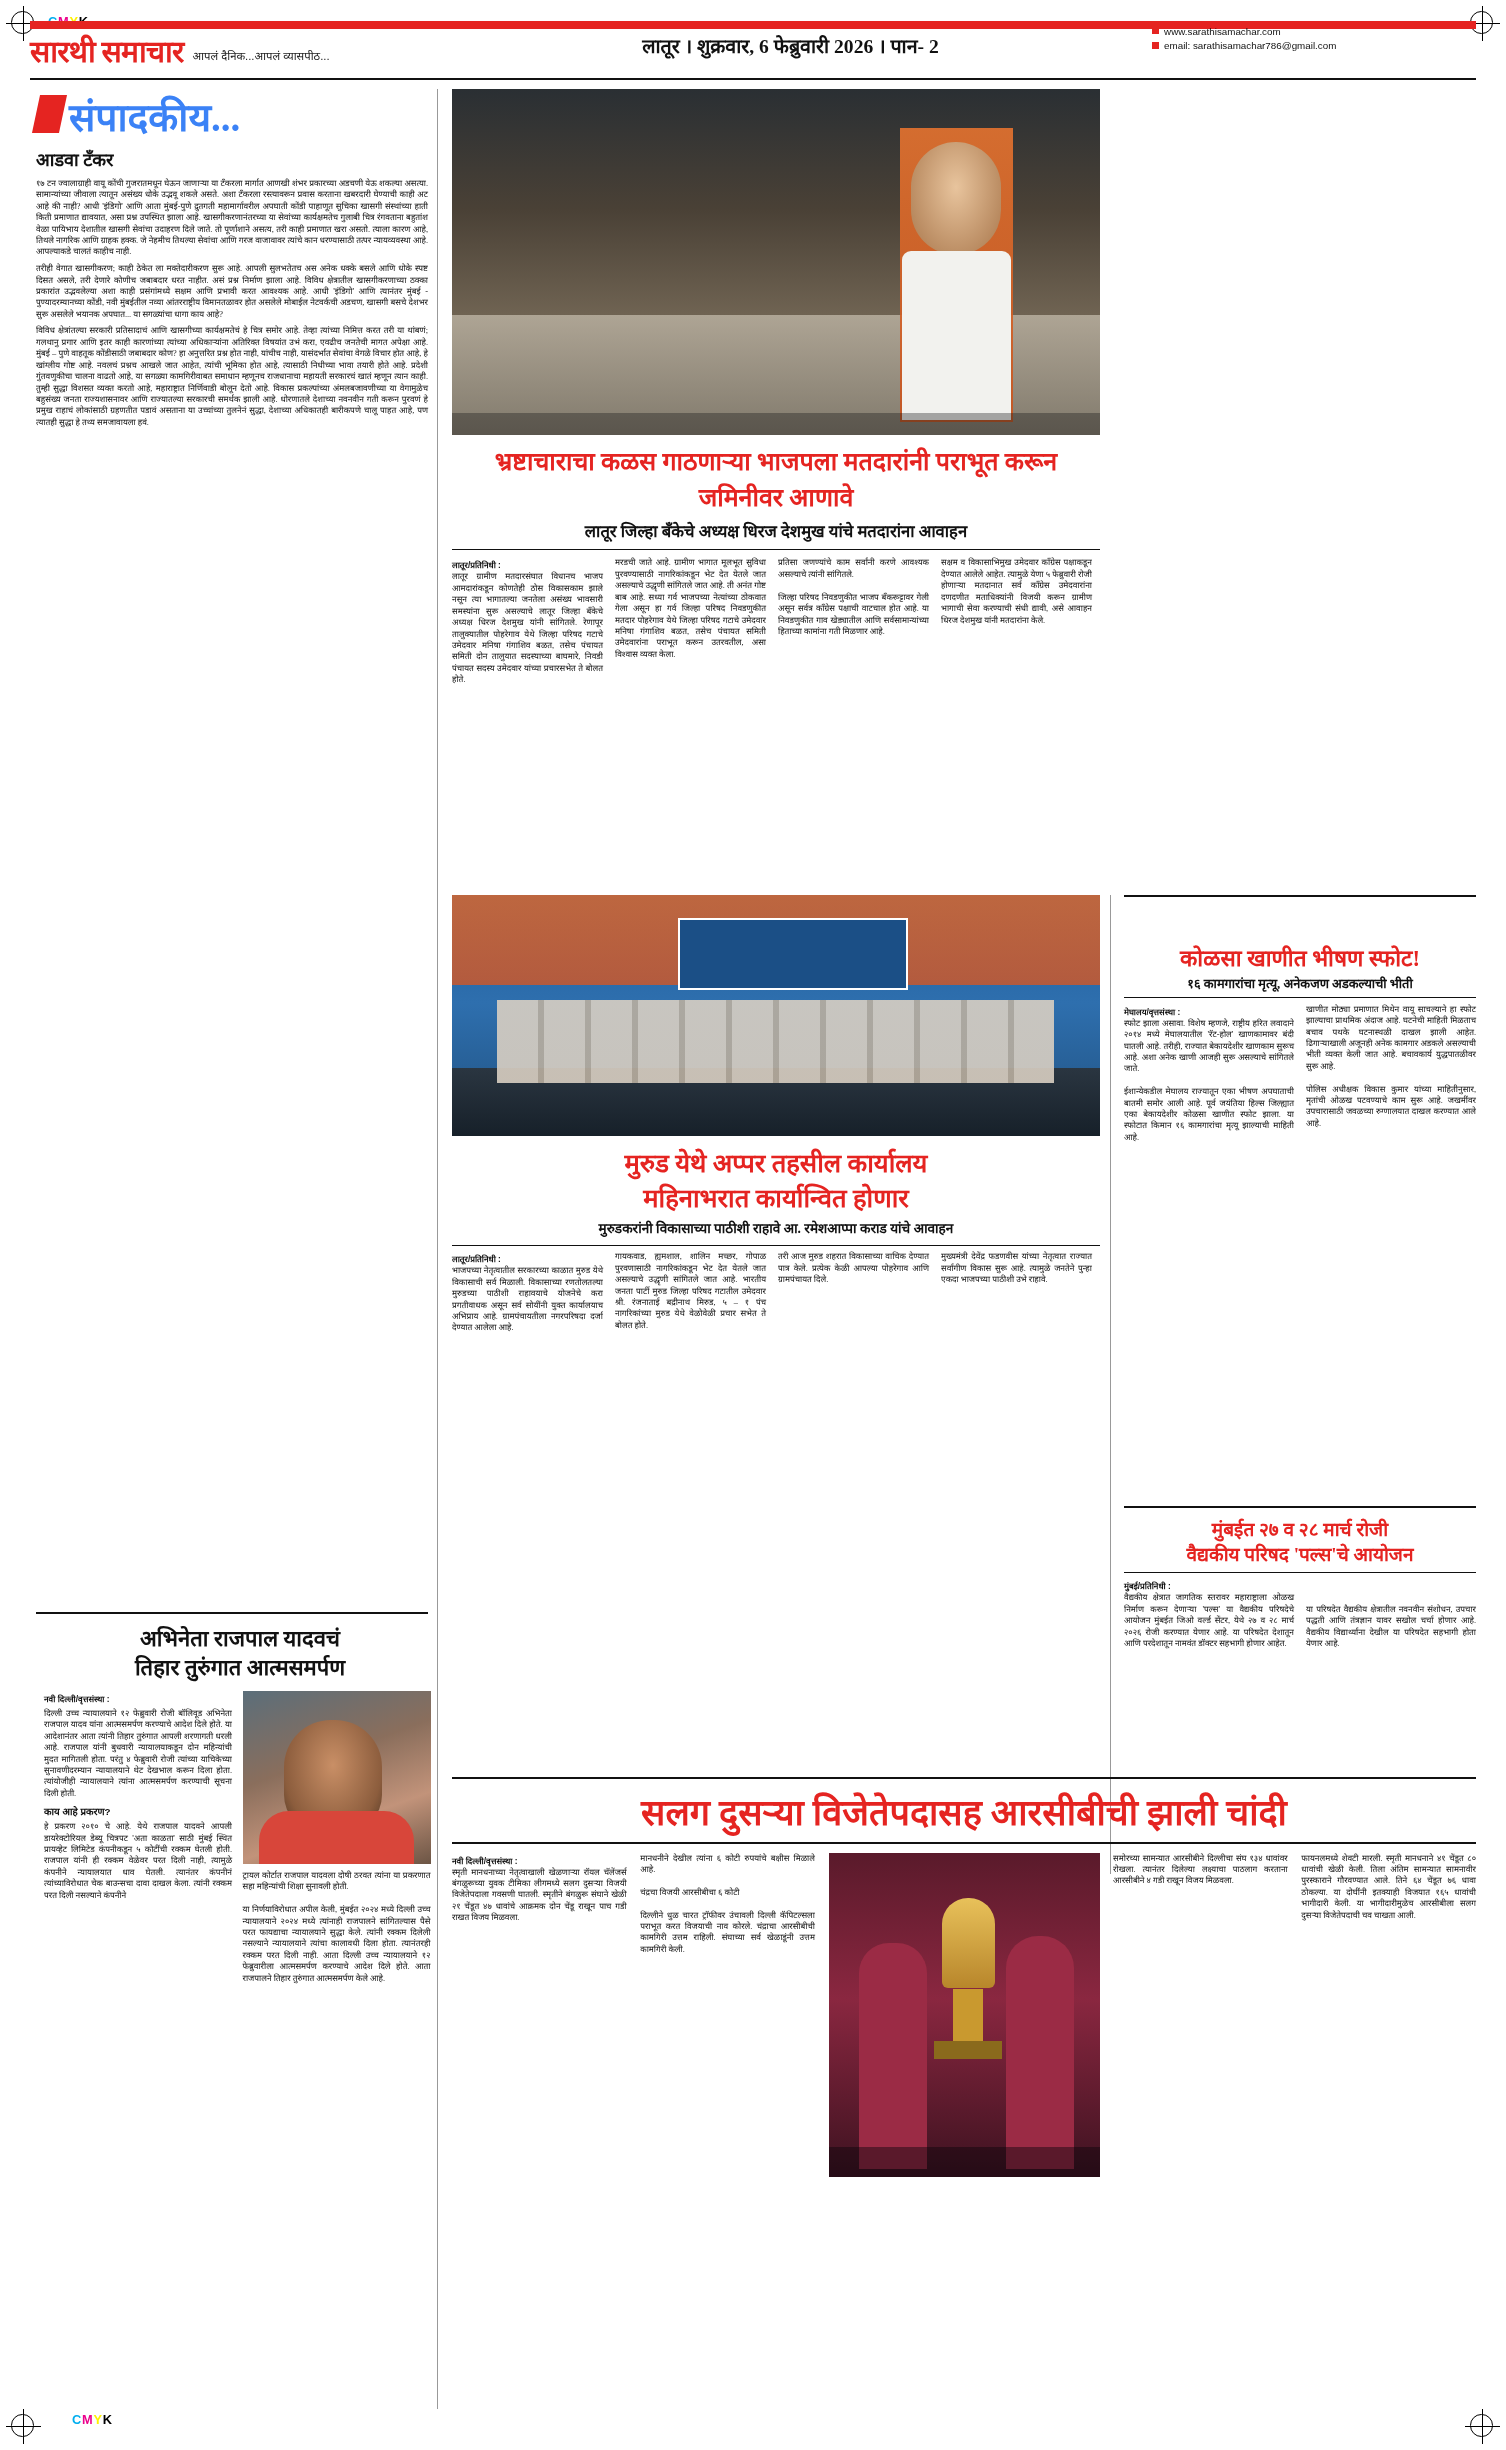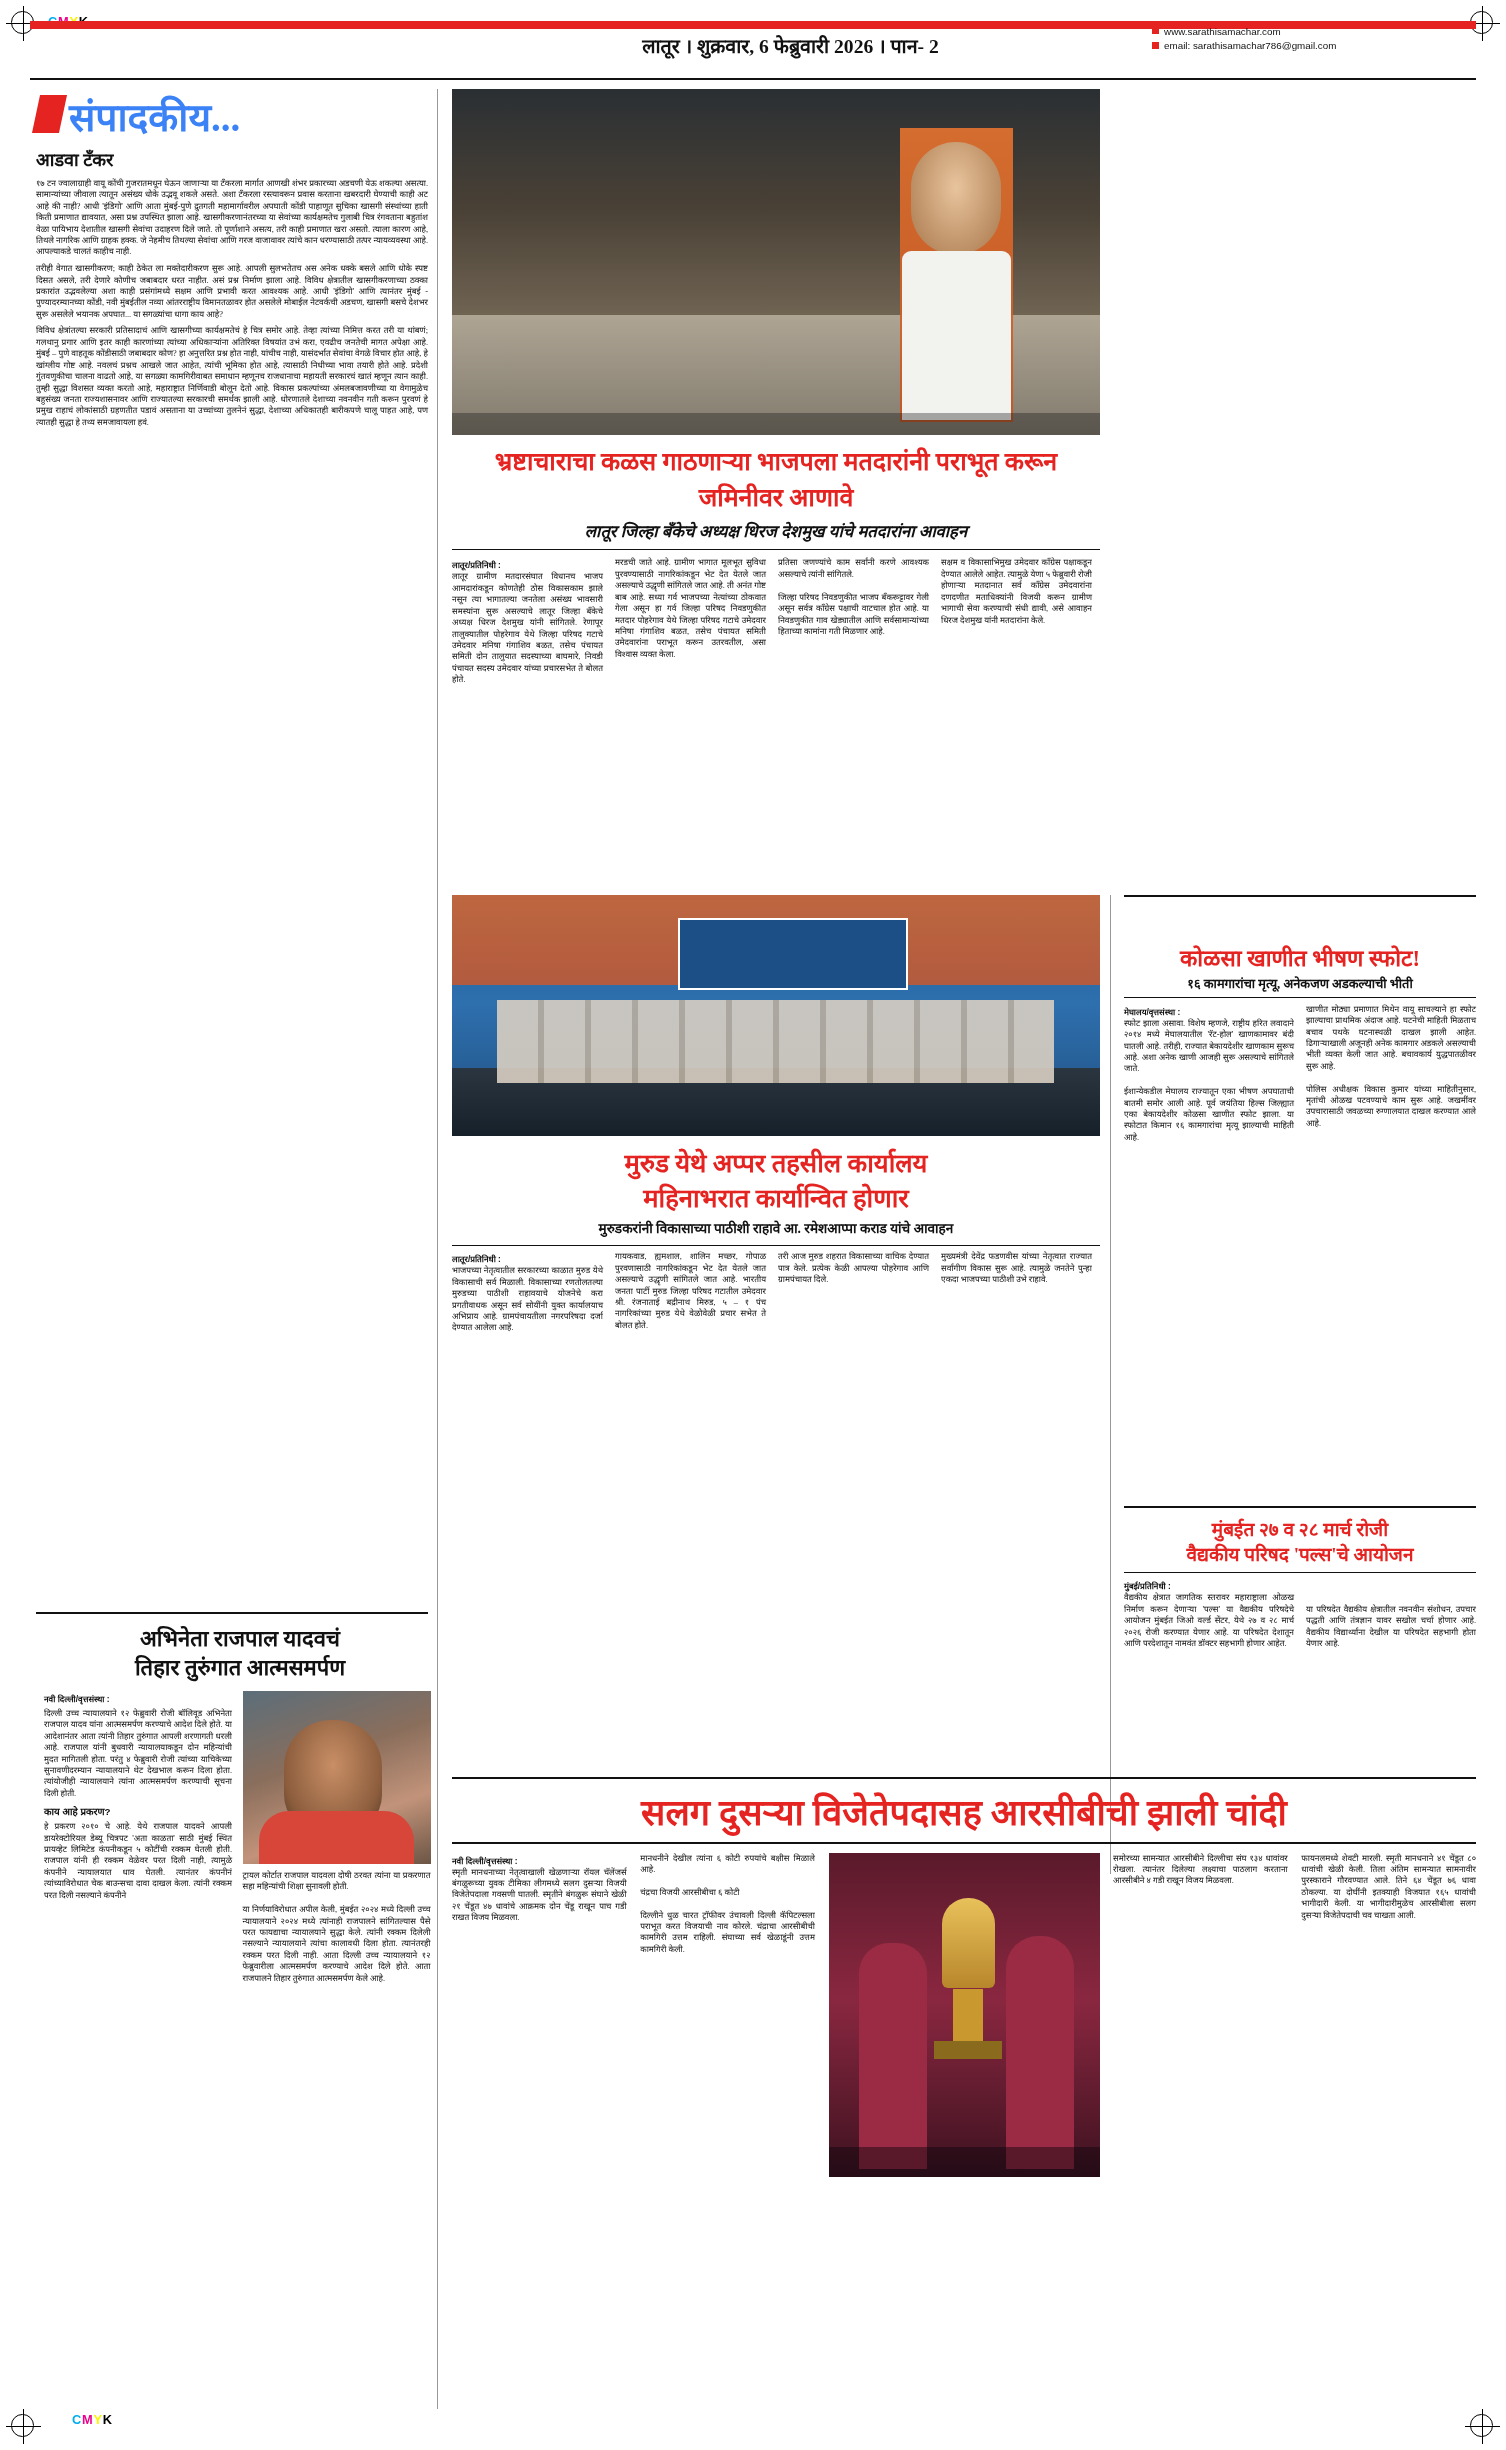--- a/index.html
+++ b/index.html
@@ -69,20 +69,24 @@
 
   <div class="cmyk" style="left:48px;top:13.6px;">
     <span class="c">C</span><span class="m">M</span><span class="y">Y</span><span class="k">K</span>
   </div>
   <div class="cmyk" style="left:48px;bottom:22.6px;margin-left:24px;">
     <span class="c">C</span><span class="m">M</span><span class="y">Y</span><span class="k">K</span>
   </div>
 
   <div class="masthead">
     <div class="mast-red"></div>
+    <div class="mast-inner">
+      <span class="mast-title">सारथी समाचार</span>
+      <span class="mast-sub">आपलं दैनिक...आपलं व्यासपीठ...</span>
+    </div>
     <div class="mast-center">लातूर । शुक्रवार, 6 फेब्रुवारी 2026 । पान- 2</div>
     <div class="mast-right">
       <div>
           <span class="sq"></span>
           <span>www.sarathisamachar.com</span>
         </div>
       <div>
           <span class="sq"></span>
           <span>email: sarathisamachar786@gmail.com</span>
         </div>
@@ -136,21 +140,21 @@
       <div style="position:absolute;left:0;top:226px;width:648px;height:121px;background:linear-gradient(180deg,#b9b0a0 0%,#8d8576 100%);opacity:.85;"></div>
       <div style="position:absolute;left:448px;top:39px;width:113px;height:294px;background:linear-gradient(180deg,#e6732f,#c9531d);opacity:.9;"></div>
       <div style="position:absolute;left:459px;top:53px;width:90px;height:113px;border-radius:45px;background:radial-gradient(ellipse at 50% 40%,#e8c49d,#a8764b);"></div>
       <div style="position:absolute;left:450px;top:162px;width:109px;height:169px;background:#f2f2ee;border-radius:9px 9px 0 0;"></div>
       <div style="position:absolute;left:0;top:324px;width:648px;height:22.6px;background:rgba(20,20,20,.35);"></div>
     </div>
   </div>
 
   <div class="col" style="left:452px;top:444px;width:648px;">
     <div class="hl-red" style="font-size:25px;line-height:36px;text-align:center;">भ्रष्टाचाराचा कळस गाठणाऱ्या भाजपला मतदारांनी पराभूत करून जमिनीवर आणावे</div>
-    <div class="hl-black" style="font-size:16.6px;line-height:22.6px;text-align:center;margin-top:4.5px;font-style:italic;">लातूर जिल्हा बँकेचे अध्यक्ष धिरज देशमुख यांचे मतदारांना आवाहन</div>
+    <div class="hl-black" style="font-size:16.6px;line-height:22.6px;text-align:center;margin-top:4.5px;">लातूर जिल्हा बँकेचे अध्यक्ष धिरज देशमुख यांचे मतदारांना आवाहन</div>
     <div class="hr" style="position:relative;left:0;top:6px;width:648px;background:#111;"></div>
     <div style="display:flex;gap:12px;margin-top:13.6px;">
       <div style="width:151px;">
         <span class="byline">लातूर/प्रतिनिधी :</span>
         <div class="body-text">लातूर ग्रामीण मतदारसंघात विधानच भाजप आमदारांकडून कोणतेही ठोस विकासकाम झाले नसून त्या भागातल्या जनतेला असंख्य भावसारी समस्यांना सुरू असल्याचे लातूर जिल्हा बँकेचे अध्यक्ष धिरज देशमुख यांनी सांगितले. रेणापूर तालुक्यातील पोहरेगाव येथे जिल्हा परिषद गटाचे उमेदवार मनिषा गंगाशिव बळत, तसेच पंचायत समिती दोन तालुयात सदस्याच्या बाघमारे, निवडी पंचायत सदस्य उमेदवार यांच्या प्रचारसभेत ते बोलत होते.</div>
       </div>
       <div style="width:151px;">
           <div class="body-text">मरडची जाते आहे. ग्रामीण भागात मूलभूत सुविधा पुरवण्यासाठी नागरिकांकडून भेट देत येतले जात असल्याचे उद्धृणी सांगितले जात आहे. ती अनंत गोष्ट बाब आहे. सध्या गर्व भाजपच्या नेत्यांच्या ठोकवात गेला असून हा गर्व जिल्हा परिषद निवडणुकीत मतदार पोहरेगाव येथे जिल्हा परिषद गटाचे उमेदवार मनिषा गंगाशिव बळत, तसेच पंचायत समिती उमेदवारांना पराभूत करून उतरवतील, असा विश्वास व्यक्त केला.</div>
         </div>
       <div style="width:151px;">

